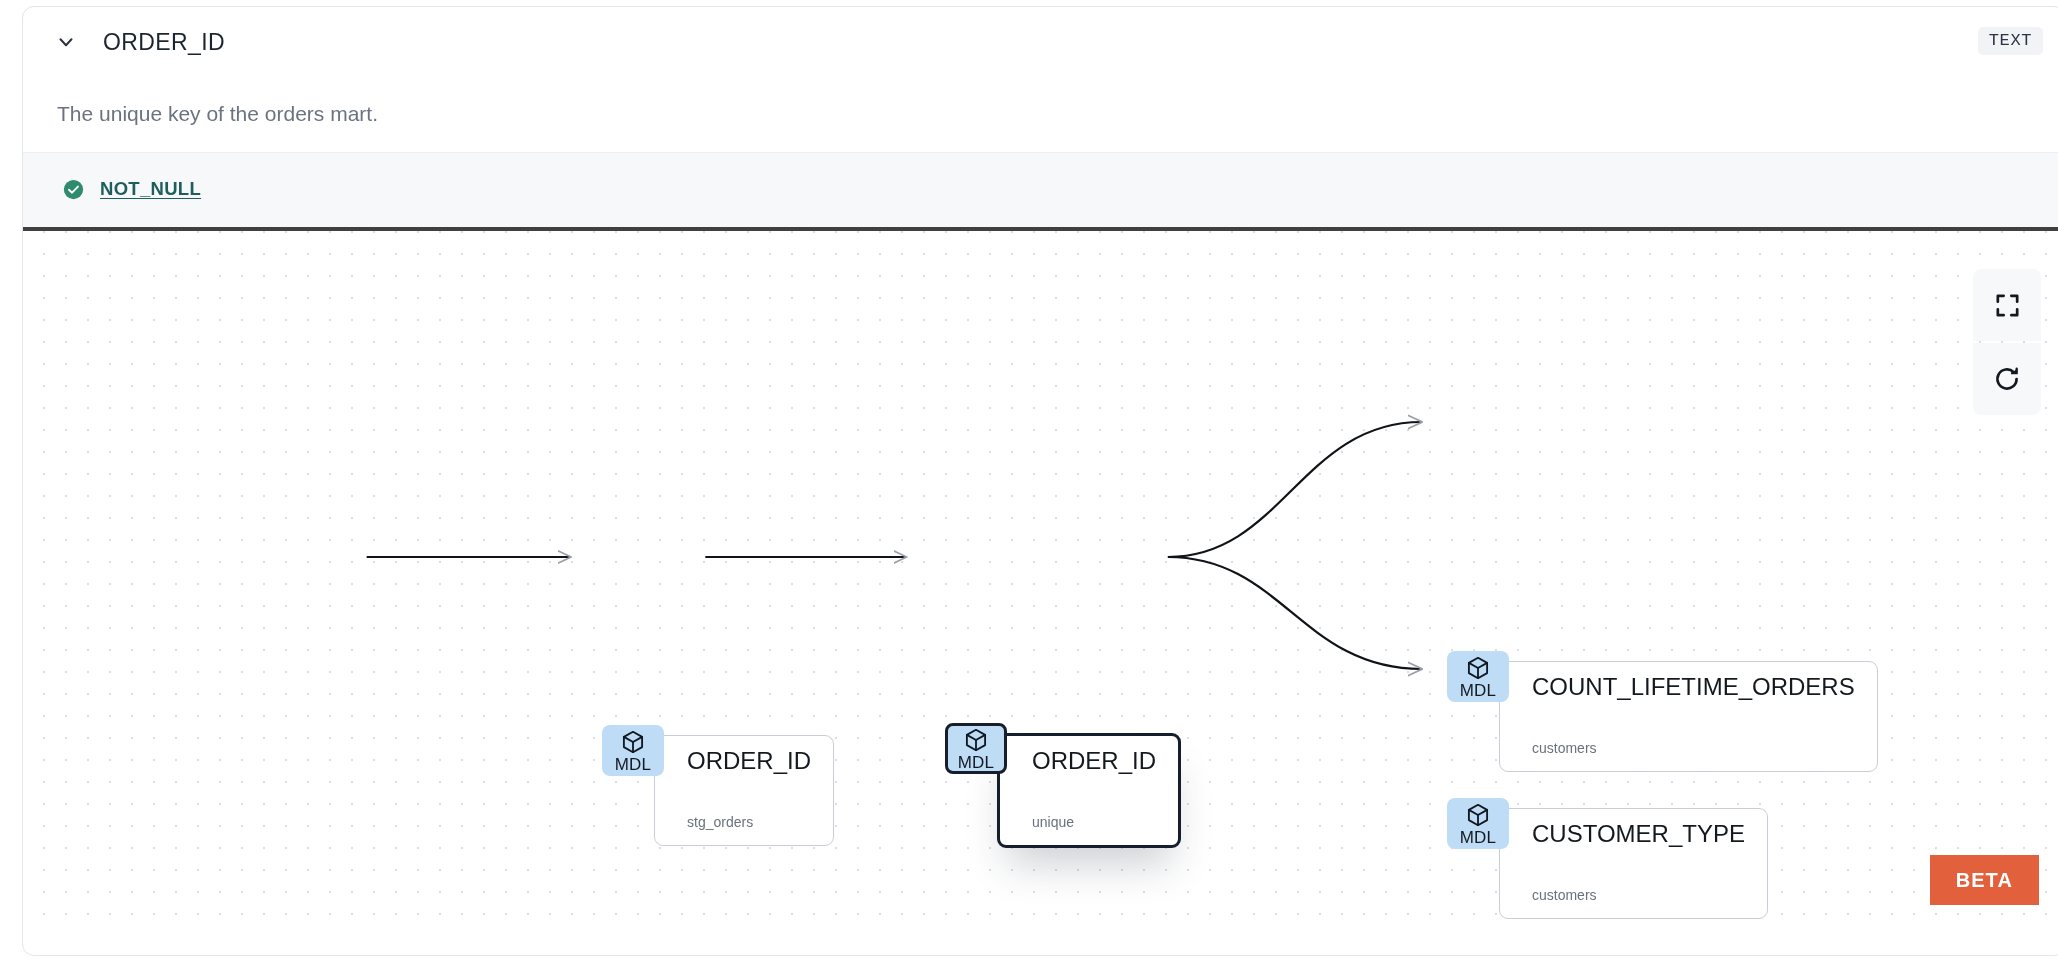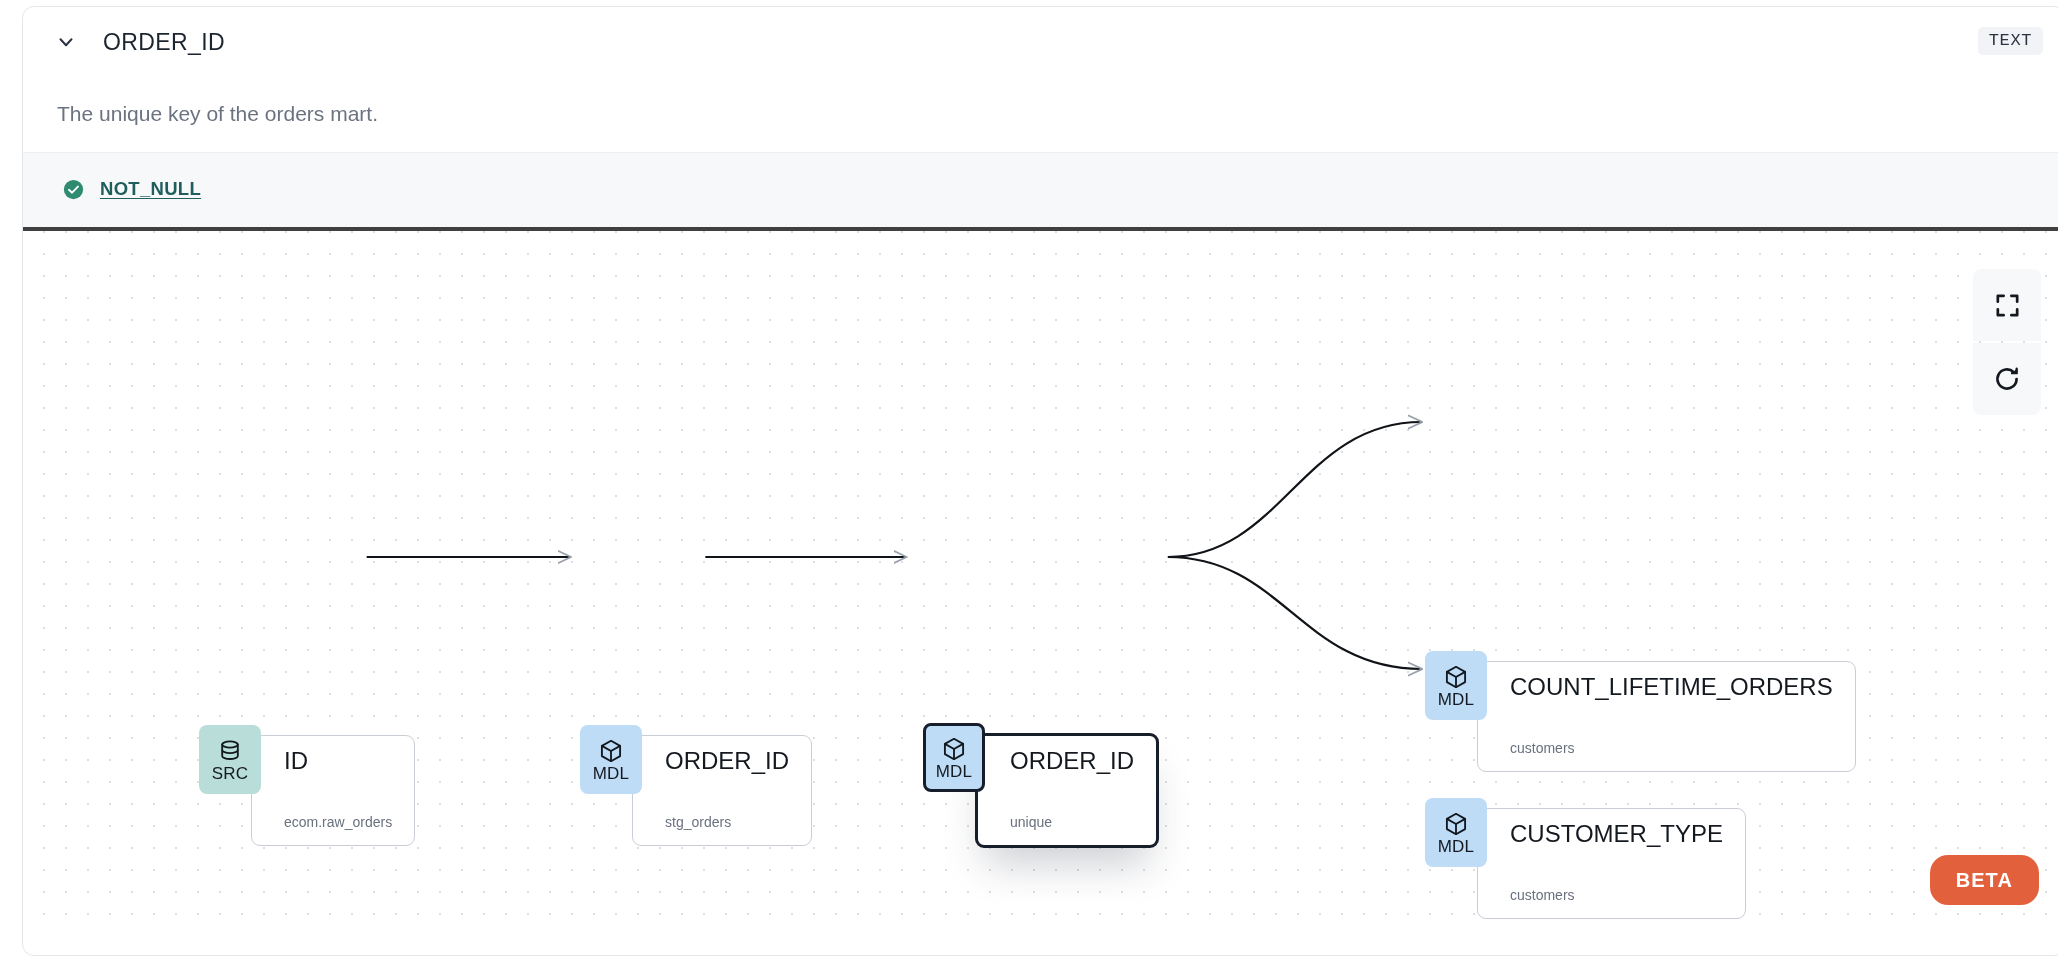--- a/index.html
+++ b/index.html
@@ -127,30 +127,31 @@
   }
 
   
   .node {
     position: absolute;
     display: flex;
     align-items: flex-start;
   }
   .node-badge {
     width: 62px;
-    height: 69px;
+    height: 51px;
     border-radius: 8px;
     display: flex;
     flex-direction: column;
     align-items: center;
     justify-content: center;
     box-sizing: border-box;
     position: relative;
     z-index: 1;
     flex: 0 0 auto;
+    margin-left: 22px;
   }
   .node-badge.src { background: #b9ddd9; }
   .node-badge.mdl { background: #bedcf5; }
   .node-badge .badge-ico { display:block; margin-bottom: 1px; }
   .node-badge .badge-text {
     font-size: 17px;
     color: #151a22;
     line-height: 1;
     letter-spacing: 0.2px;
   }
@@ -222,21 +223,21 @@
   .beta-pill {
     position: absolute;
     right: 26px;
     bottom: 26px;
     background: #e2613c;
     color: #ffffff;
     font-size: 20px;
     font-weight: bold;
     letter-spacing: 1.1px;
     padding: 15px 26px;
-    border-radius: 18px;
+    border-radius: 0;
     line-height: 1;
     cursor: pointer;
     user-select: none;
   }
 </style>
 </head>
 <body>
 
 <div id="root">
   <div class="card">
@@ -277,34 +278,20 @@
 
         <path d="M 344 326 L 548 326" fill="none" stroke="#101418" stroke-width="2" marker-end="url(#arr)"></path>
 
         <path d="M 683 326 L 884 326" fill="none" stroke="#101418" stroke-width="2" marker-end="url(#arr)"></path>
 
         <path d="M 1146 326 C 1260 326, 1280 191, 1400 191" fill="none" stroke="#101418" stroke-width="2.2" marker-end="url(#arr)"></path>
 
         <path d="M 1146 326 C 1260 326, 1280 438, 1400 438" fill="none" stroke="#101418" stroke-width="2.2" marker-end="url(#arr)"></path>
       </svg>
 
-      <div class="node" style="left:176px; top:494px;">
-        <div class="node-badge src">
-          <svg class="badge-ico" width="26" height="26" viewBox="0 0 24 24" fill="none" stroke="#111820" stroke-width="1.7" stroke-linecap="round" stroke-linejoin="round">
-            <ellipse cx="12" cy="6" rx="7.2" ry="2.9"></ellipse>
-            <path d="M4.8 6 v5 c0 1.6 3.2 2.9 7.2 2.9 s7.2 -1.3 7.2 -2.9 V6"></path>
-            <path d="M4.8 11.5 v5 c0 1.6 3.2 2.9 7.2 2.9 s7.2 -1.3 7.2 -2.9 v-5"></path>
-          </svg>
-          <span class="badge-text">SRC</span>
-        </div>
-        <div class="node-body">
-          <div class="node-name">ID</div>
-          <div class="node-sub">ecom.raw_orders</div>
-        </div>
-      </div>
 
       <div class="node" style="left:557px; top:494px;">
         <div class="node-badge mdl">
           <svg class="badge-ico" width="26" height="26" viewBox="0 0 24 24" fill="none" stroke="#111820" stroke-width="1.7" stroke-linecap="round" stroke-linejoin="round">
             <path d="M12 2.6 L20.4 7.3 V16.7 L12 21.4 L3.6 16.7 V7.3 Z"></path>
             <path d="M3.6 7.3 L12 12 L20.4 7.3"></path>
             <path d="M12 12 V21.4"></path>
           </svg>
           <span class="badge-text">MDL</span>
         </div>

